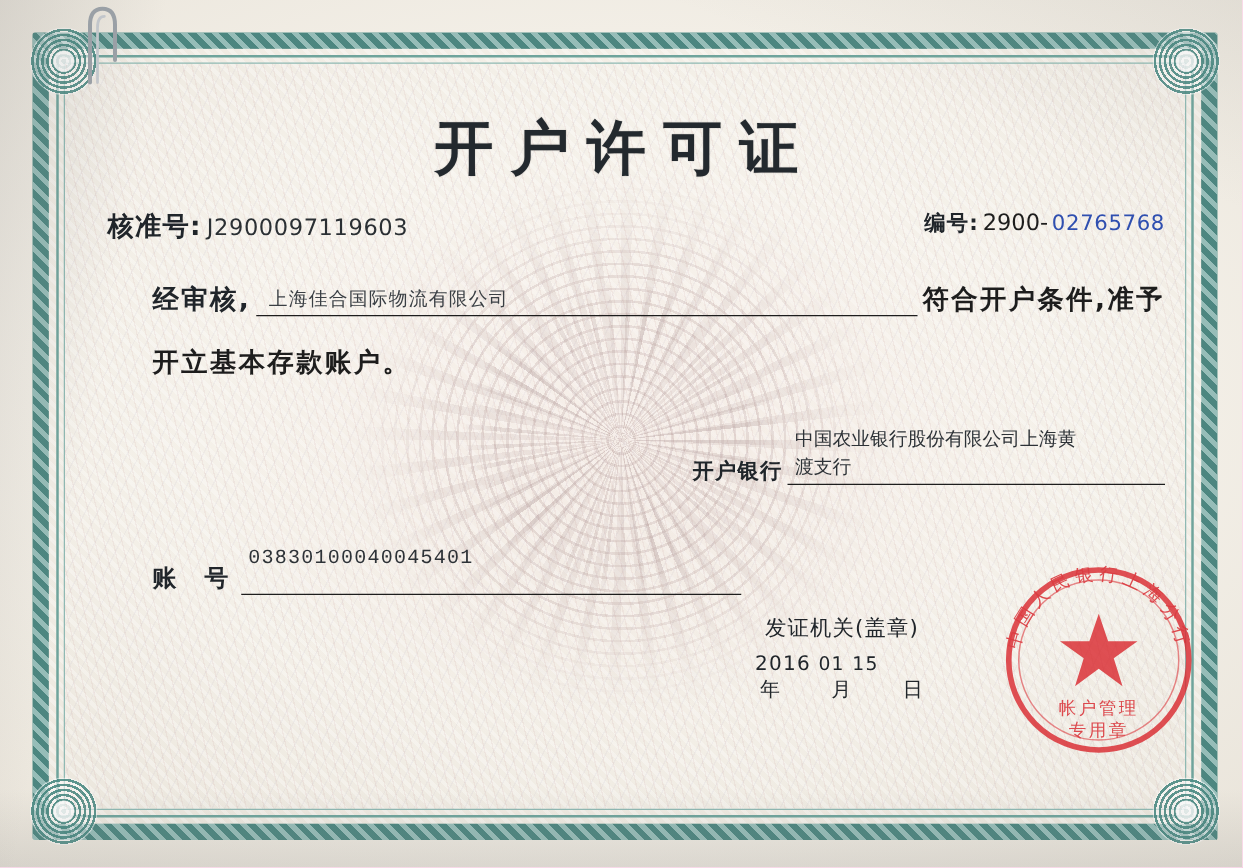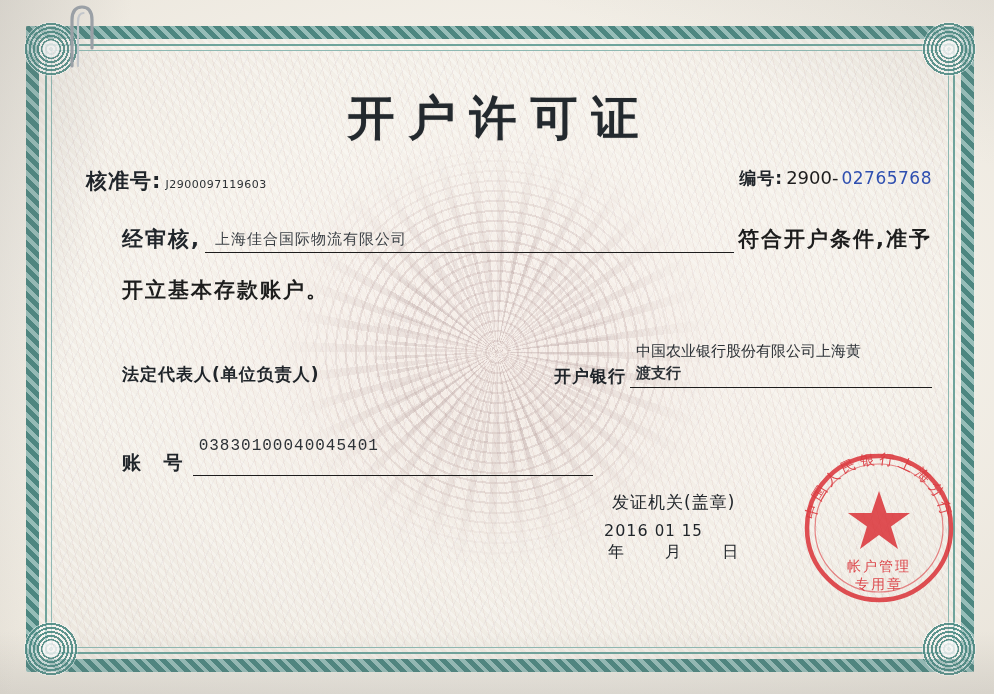--- a/index.html
+++ b/index.html
@@ -225,21 +225,21 @@
 
   
   .row-approval {
     left: 34px;
     top: 116px;
     display: flex;
     align-items: baseline;
     gap: 4px;
   }
   .row-approval .value {
-    font-size: 11px;
+    font-size: 18px;
     letter-spacing: 0.5px;
   }
 
   .row-serial {
     right: 16px;
     top: 116px;
     display: flex;
     align-items: baseline;
     gap: 3px;
   }
@@ -336,21 +336,20 @@
     white-space: nowrap;
     margin-top: 30px;
   }
   .bank-text2 {
     position: absolute;
     left: 6px;
     bottom: 4px;
     font-size: 15px;
     color: #2d3237;
     white-space: nowrap;
-    font-weight: bold;
   }
 
   
   .row-account {
     left: 70px;
     top: 398px;
     display: flex;
     align-items: flex-end;
   }
   .row-account .label { font-size: 19px; font-weight: bold; letter-spacing: 8px; }
@@ -463,21 +462,20 @@
 
     <div class="row row-body1">
       <span class="label">经审核,</span>
       <span class="fill-line">
         <span class="handwriting">上海佳合国际物流有限公司</span>
       </span>
       <span class="tail">符合开户条件,准予</span>
     </div>
 
     <div class="row row-rep">
-      <span class="label">法定代表人(单位负责人)</span>
     </div>
 
     <div class="row row-bank">
       <span class="label">开户银行</span>
       <span class="bank-line">
         <span class="bank-text">中国农业银行股份有限公司上海黄</span>
         <span class="bank-text2">渡支行</span>
       </span>
     </div>
 

